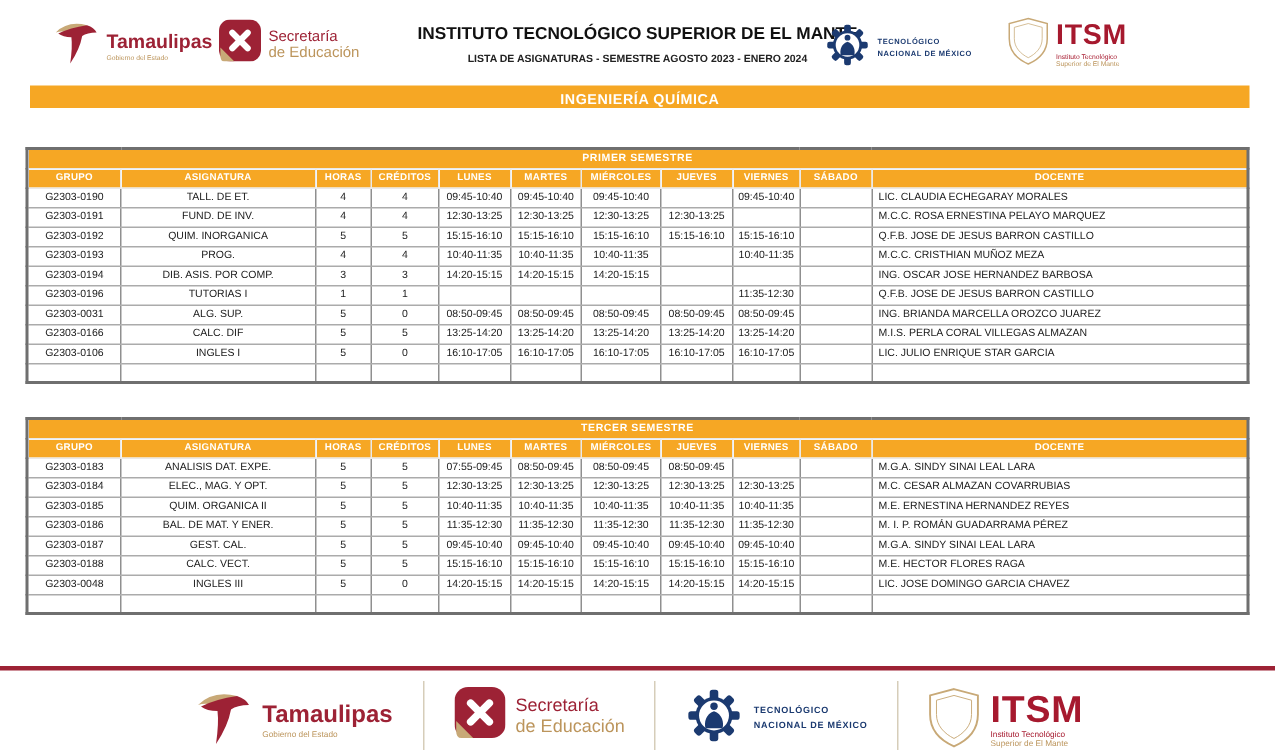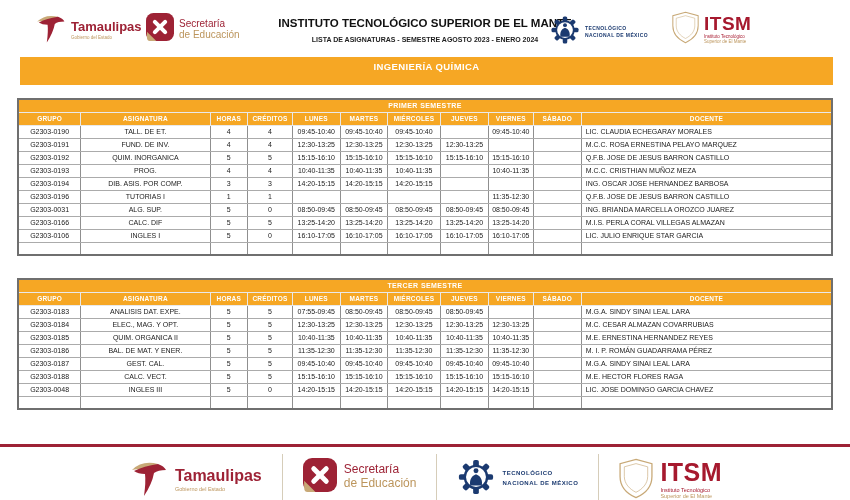--- a/index.html
+++ b/index.html
@@ -27,21 +27,21 @@
   .sec-line2{color:var(--gold);font-size:10px;line-height:1.1;}
   .tecnm-text{color:var(--navy);font-weight:bold;font-size:5px;letter-spacing:.4px;line-height:1.5;}
   .itsm-acr{color:var(--itsm-red);font-weight:bold;font-size:19px;line-height:.9;letter-spacing:.5px;}
   .itsm-l1{color:var(--itsm-red);font-size:4.5px;margin-top:2px;}
   .itsm-l2{color:var(--gold);font-size:4.5px;}
   .title-block{position:absolute;left:150px;right:150px;top:17px;text-align:center;}
   .doc-title{font-size:11.5px;font-weight:bold;color:#111;}
   .doc-subtitle{font-size:7px;font-weight:bold;color:#222;margin-top:7px;}
 
   
-  .program-banner{position:absolute;left:20px;top:57px;width:813px;height:28px;
+  .program-banner{position:absolute;left:20px;top:57px;width:813px;height:15px;
     background:var(--accent);color:#fff;font-weight:bold;font-size:9.5px;
     text-align:center;line-height:19px;letter-spacing:.4px;}
 
   
   table.sched{position:absolute;left:17px;width:816px;border-collapse:collapse;
     table-layout:fixed;font-size:7px;border:2px solid #6f6f6f;background:#fff;}
   #table-0{top:98px;}
   #table-1{top:278px;}
   .sched td,.sched th{height:13px;text-align:center;overflow:hidden;white-space:nowrap;}
   .sched thead .sem-banner{background:var(--accent);color:#fff;font-weight:bold;

